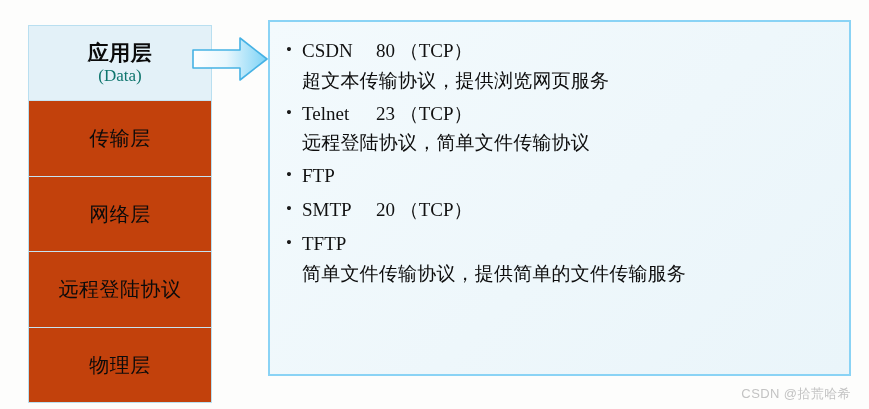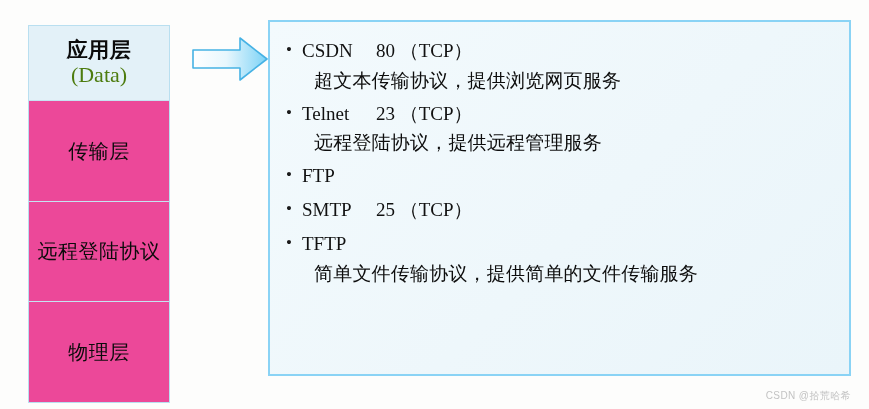--- a/index.html
+++ b/index.html
@@ -20,36 +20,36 @@
     inset: 0;
     width: 869px;
     height: 409px;
   }
 
   
   .layer-table {
     position: absolute;
     left: 28px;
     top: 25px;
-    width: 142px;
+    width: 184px;
     height: 378px;
     border: 1px solid #b9dff0;
     box-sizing: border-box;
     background: #ffffff;
     display: flex;
     flex-direction: column;
   }
   .layer-row {
     flex: 1 1 0;
     border-bottom: 1px solid #c6e3f2;
     display: flex;
     align-items: center;
     justify-content: center;
     box-sizing: border-box;
-    background: #ec4899;
+    background: #c2410c;
   }
   .layer-row:last-child {
     border-bottom: none;
     text-align: center;
   }
   .layer-row.highlight {
     background: #e3f1f8;
     flex: 0 0 75px;
   }
   .layer-stack {
@@ -63,22 +63,22 @@
     font-size: 20px;
     color: #0b0b0b;
     letter-spacing: 0.5px;
   }
   .layer-main.bold {
     font-weight: bold;
     font-size: 21px;
   }
   .layer-sub {
     font-family: "Liberation Serif", serif;
-    font-size: 22px;
-    color: #4d7c0f;
+    font-size: 17px;
+    color: #0f766e;
     margin-top: 1px;
   }
 
   
   .arrow-wrap {
     position: absolute;
     left: 192px;
     top: 36px;
     width: 76px;
     height: 46px;
@@ -127,53 +127,58 @@
     text-align: left;
   }
   .proto-name {
     display: inline-block;
     min-width: 74px;
   }
   .proto-ports {
     display: inline-block;
   }
   .proto-desc {
-    margin: 0 0 0 28px;
+    margin: 0 0 0 16px;
     font-size: 19px;
     color: #0d0d0d;
     line-height: 1.52;
     letter-spacing: 0.2px;
   }
 
   
   .watermark {
     position: absolute;
     right: 18px;
     bottom: 6px;
-    font-size: 10px;
+    font-size: 13px;
     color: #c3c3c3;
     letter-spacing: 0.4px;
     user-select: none;
   }
 </style>
 </head>
 <body>
 
 <div id="stage">
 
   <div class="layer-table">
     <div class="layer-row highlight">
       <div class="layer-stack">
         <span class="layer-main bold">应用层</span>
         <span class="layer-sub">(Data)</span>
       </div>
     </div>
     <div class="layer-row">
       <div class="layer-stack">
         <span class="layer-main">传输层</span>
+      </div>
+    </div>
+    <div class="layer-row">
+      <div class="layer-stack">
+        <span class="layer-main">网络层</span>
       </div>
     </div>
     <div class="layer-row">
       <div class="layer-stack">
         <span class="layer-main">远程登陆协议</span>
       </div>
     </div>
     <div class="layer-row">
       <div class="layer-stack">
         <span class="layer-main">物理层</span>
@@ -205,35 +210,35 @@
         </div>
         <div class="proto-desc">超文本传输协议，提供浏览网页服务</div>
       </li>
 
       <li class="proto-item">
         <div class="proto-head">
           <span class="bullet-dot">•</span>
           <span class="proto-name">Telnet</span>
           <span class="proto-ports">23 （TCP）</span>
         </div>
-        <div class="proto-desc">远程登陆协议，提供远程管理服务</div>
+        <div class="proto-desc">远程登陆协议，简单文件传输协议</div>
       </li>
 
       <li class="proto-item">
         <div class="proto-head">
           <span class="bullet-dot">•</span>
           <span class="proto-name">FTP</span>
         </div>
       </li>
 
       <li class="proto-item">
         <div class="proto-head">
           <span class="bullet-dot">•</span>
           <span class="proto-name">SMTP</span>
-          <span class="proto-ports">25 （TCP）</span>
+          <span class="proto-ports">20 （TCP）</span>
         </div>
       </li>
 
       <li class="proto-item">
         <div class="proto-head">
           <span class="bullet-dot">•</span>
           <span class="proto-name">TFTP</span>
         </div>
         <div class="proto-desc">简单文件传输协议，提供简单的文件传输服务</div>
       </li>

